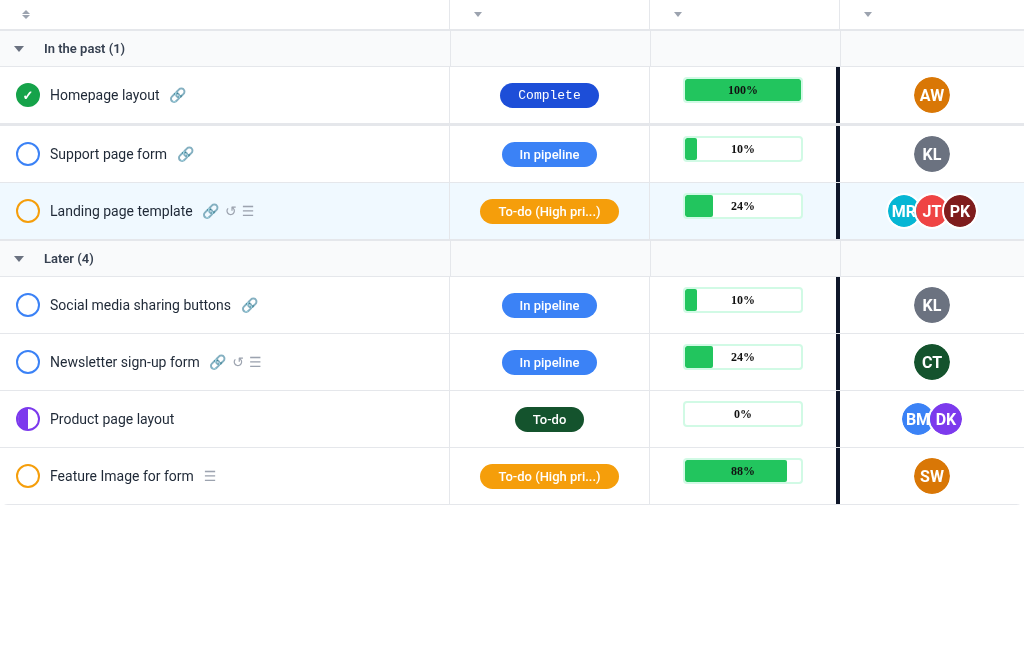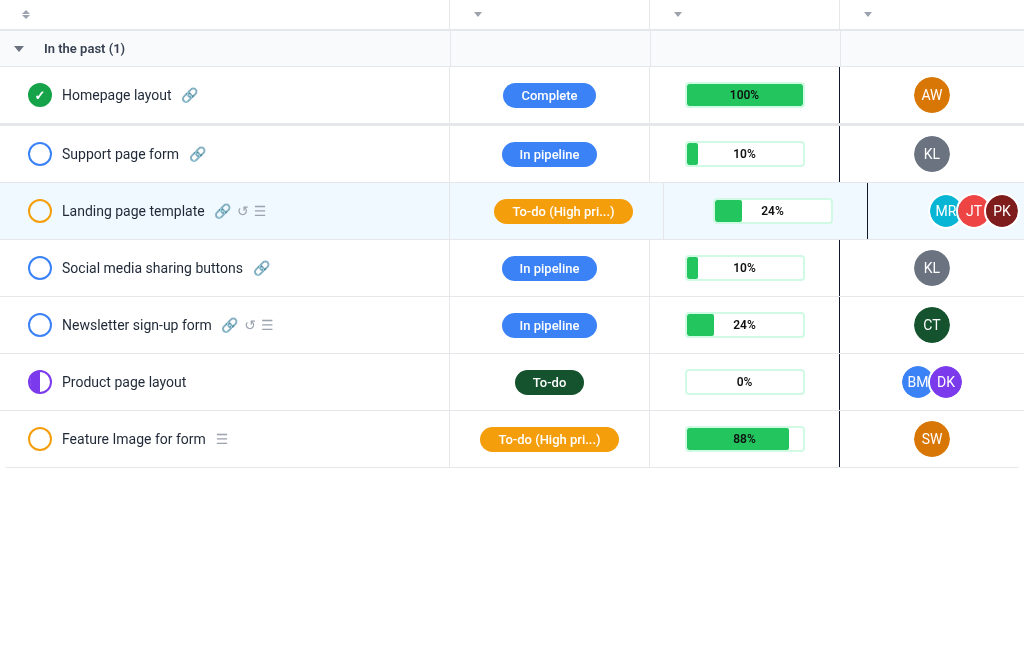--- a/index.html
+++ b/index.html
@@ -80,41 +80,42 @@
     .group-empty-cell {
       border-left: 1px solid #e5e7eb;
     }
     .task-row {
       display: grid;
       grid-template-columns: 450px 200px 190px 184px;
       border-bottom: 1px solid #e5e7eb;
       background: #fff;
       min-height: 56px;
     }
-    .task-row.highlighted { background: #f0f9ff; gap: 14px; }
+    .task-row.highlighted { background: #f0f9ff; }
     .task-title-cell {
-      padding: 10px 28px;
+      padding: 10px 16px;
       display: flex;
       align-items: center;
       gap: 10px;
       border-right: 1px solid #e5e7eb;
     }
     .task-stage-cell {
       padding: 10px 16px;
       display: flex;
       align-items: center;
       justify-content: center;
       border-right: 1px solid #e5e7eb;
     }
     .task-progress-cell {
       padding: 10px 16px;
       display: flex;
-      align-items: center;
+      align-items: flex-start;
       justify-content: center;
-      border-right: 1px solid #0f172a;
+      border-right: 4px solid #0f172a;
+      font-family: Liberation Serif, serif;
     }
     .task-assigned-cell {
       padding: 10px 16px;
       display: flex;
       align-items: center;
       justify-content: center;
     }
     
     .status-circle {
       width: 24px;
@@ -214,22 +215,22 @@
     }
     .avatar-group .avatar:first-child { margin-left: 0; }
     
     .avatar-img {
       width: 100%;
       height: 100%;
       border-radius: 50%;
       display: flex;
       align-items: center;
       justify-content: center;
-      font-size: 14px;
-      font-weight: 400;
+      font-size: 16px;
+      font-weight: 700;
       color: #fff;
     }
     .task-name {
       font-size: 14px;
       color: #1f2937;
       font-weight: 400;
     }
     .task-icons {
       display: flex;
       align-items: center;
@@ -275,21 +276,21 @@
       </div>
       <div class="task-row">
         <div class="task-title-cell">
           <div class="status-circle status-complete"></div>
           <span class="task-name">Homepage layout</span>
           <div class="task-icons">
             <span style="color: rgb(156, 163, 175); font-size: 14px; cursor: pointer;">🔗</span>
           </div>
         </div>
         <div class="task-stage-cell">
-          <span class="badge" style="background: #3b82f6;">Complete</span>
+          <span class="badge" style="background: #1d4ed8; font-family: Liberation Mono, monospace;">Complete</span>
         </div>
         <div class="task-progress-cell">
           <div class="progress-bar-wrap">
             <div class="progress-bar-fill" style="width: 100%;"></div>
             <span class="progress-label">100%</span>
           </div>
         </div>
         <div class="task-assigned-cell">
           <div class="avatar">
             <div class="avatar-img" style="background: rgb(217, 119, 6);">AW</div>
@@ -350,20 +351,29 @@
             </div>
             <div class="avatar">
               <div class="avatar-img" style="background: #ef4444;">JT</div>
             </div>
             <div class="avatar">
               <div class="avatar-img" style="background: #7f1d1d;">PK</div>
             </div>
           </div>
         </div>
       </div>
+      <div class="group-header">
+        <div class="group-title-cell">
+          <span class="chevron-down"></span>
+          <span>Later (4)</span>
+        </div>
+        <div class="group-empty-cell"></div>
+        <div class="group-empty-cell"></div>
+        <div class="group-empty-cell"></div>
+      </div>
       <div class="task-row">
         <div class="task-title-cell">
           <div class="status-circle status-blue"></div>
           <span class="task-name">Social media sharing buttons</span>
           <div class="task-icons">
             <span style="color: rgb(156, 163, 175); font-size: 14px; cursor: pointer;">🔗</span>
           </div>
         </div>
         <div class="task-stage-cell">
           <span class="badge" style="background: rgb(59, 130, 246);">In pipeline</span>

